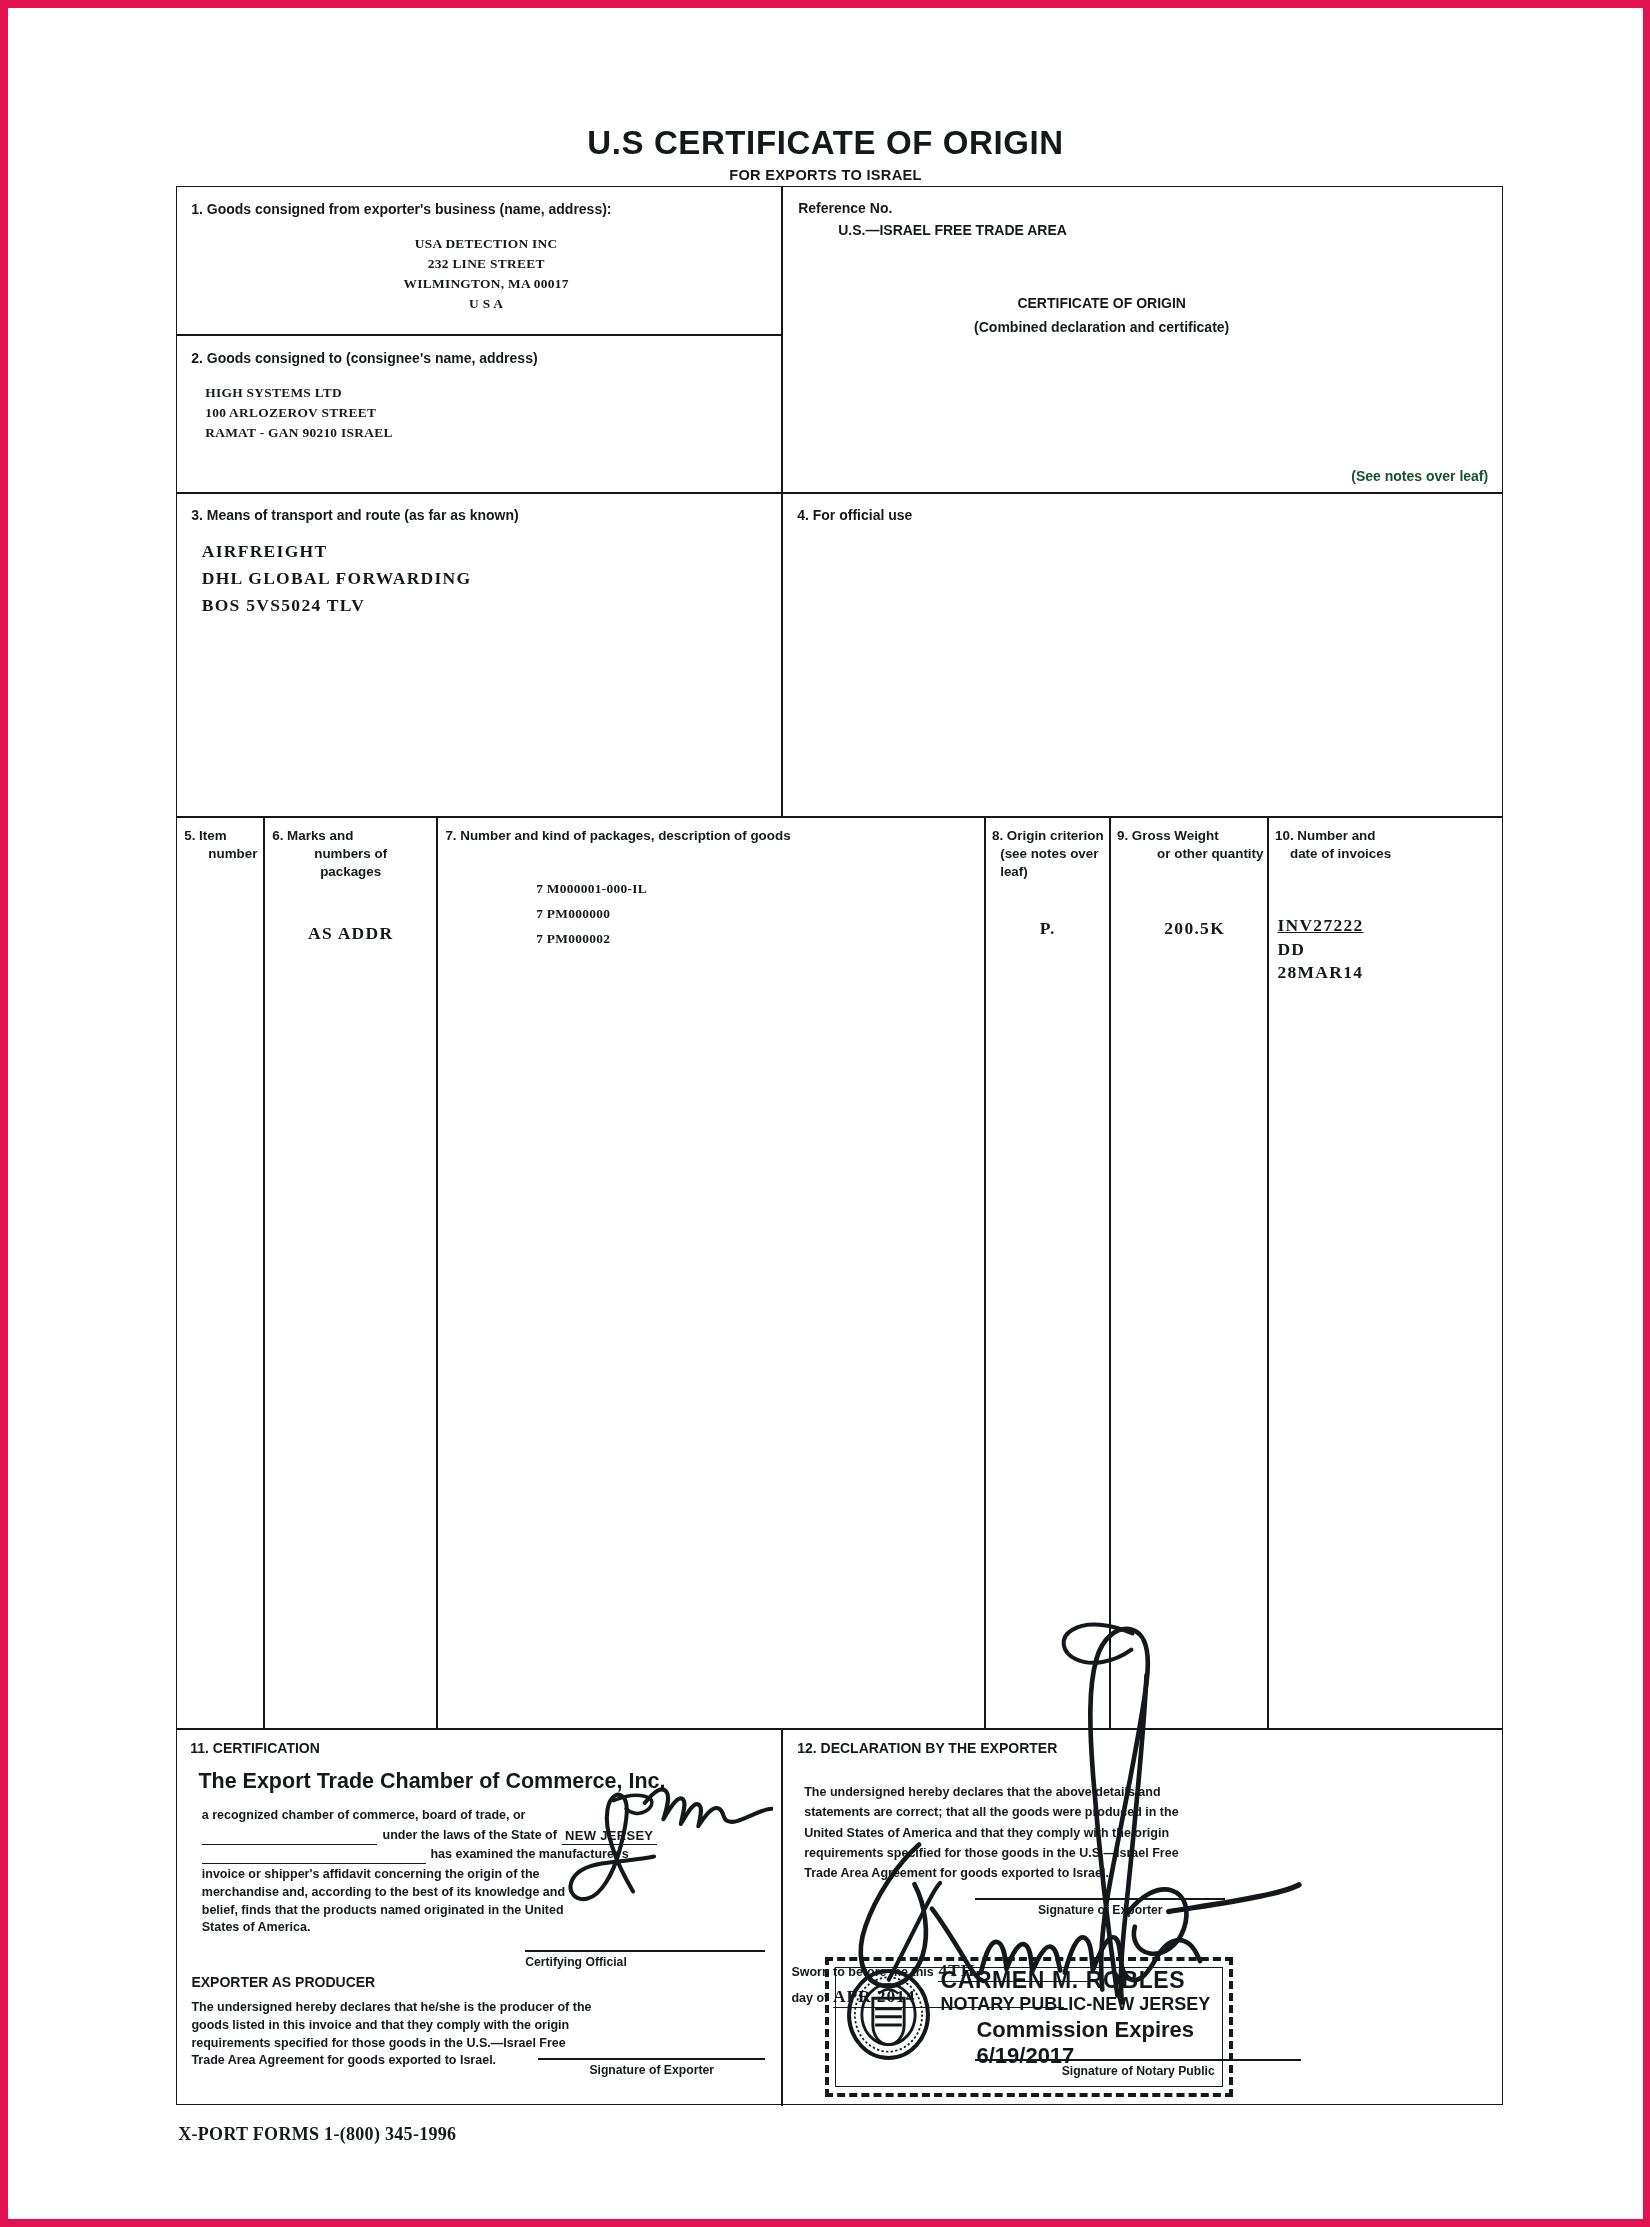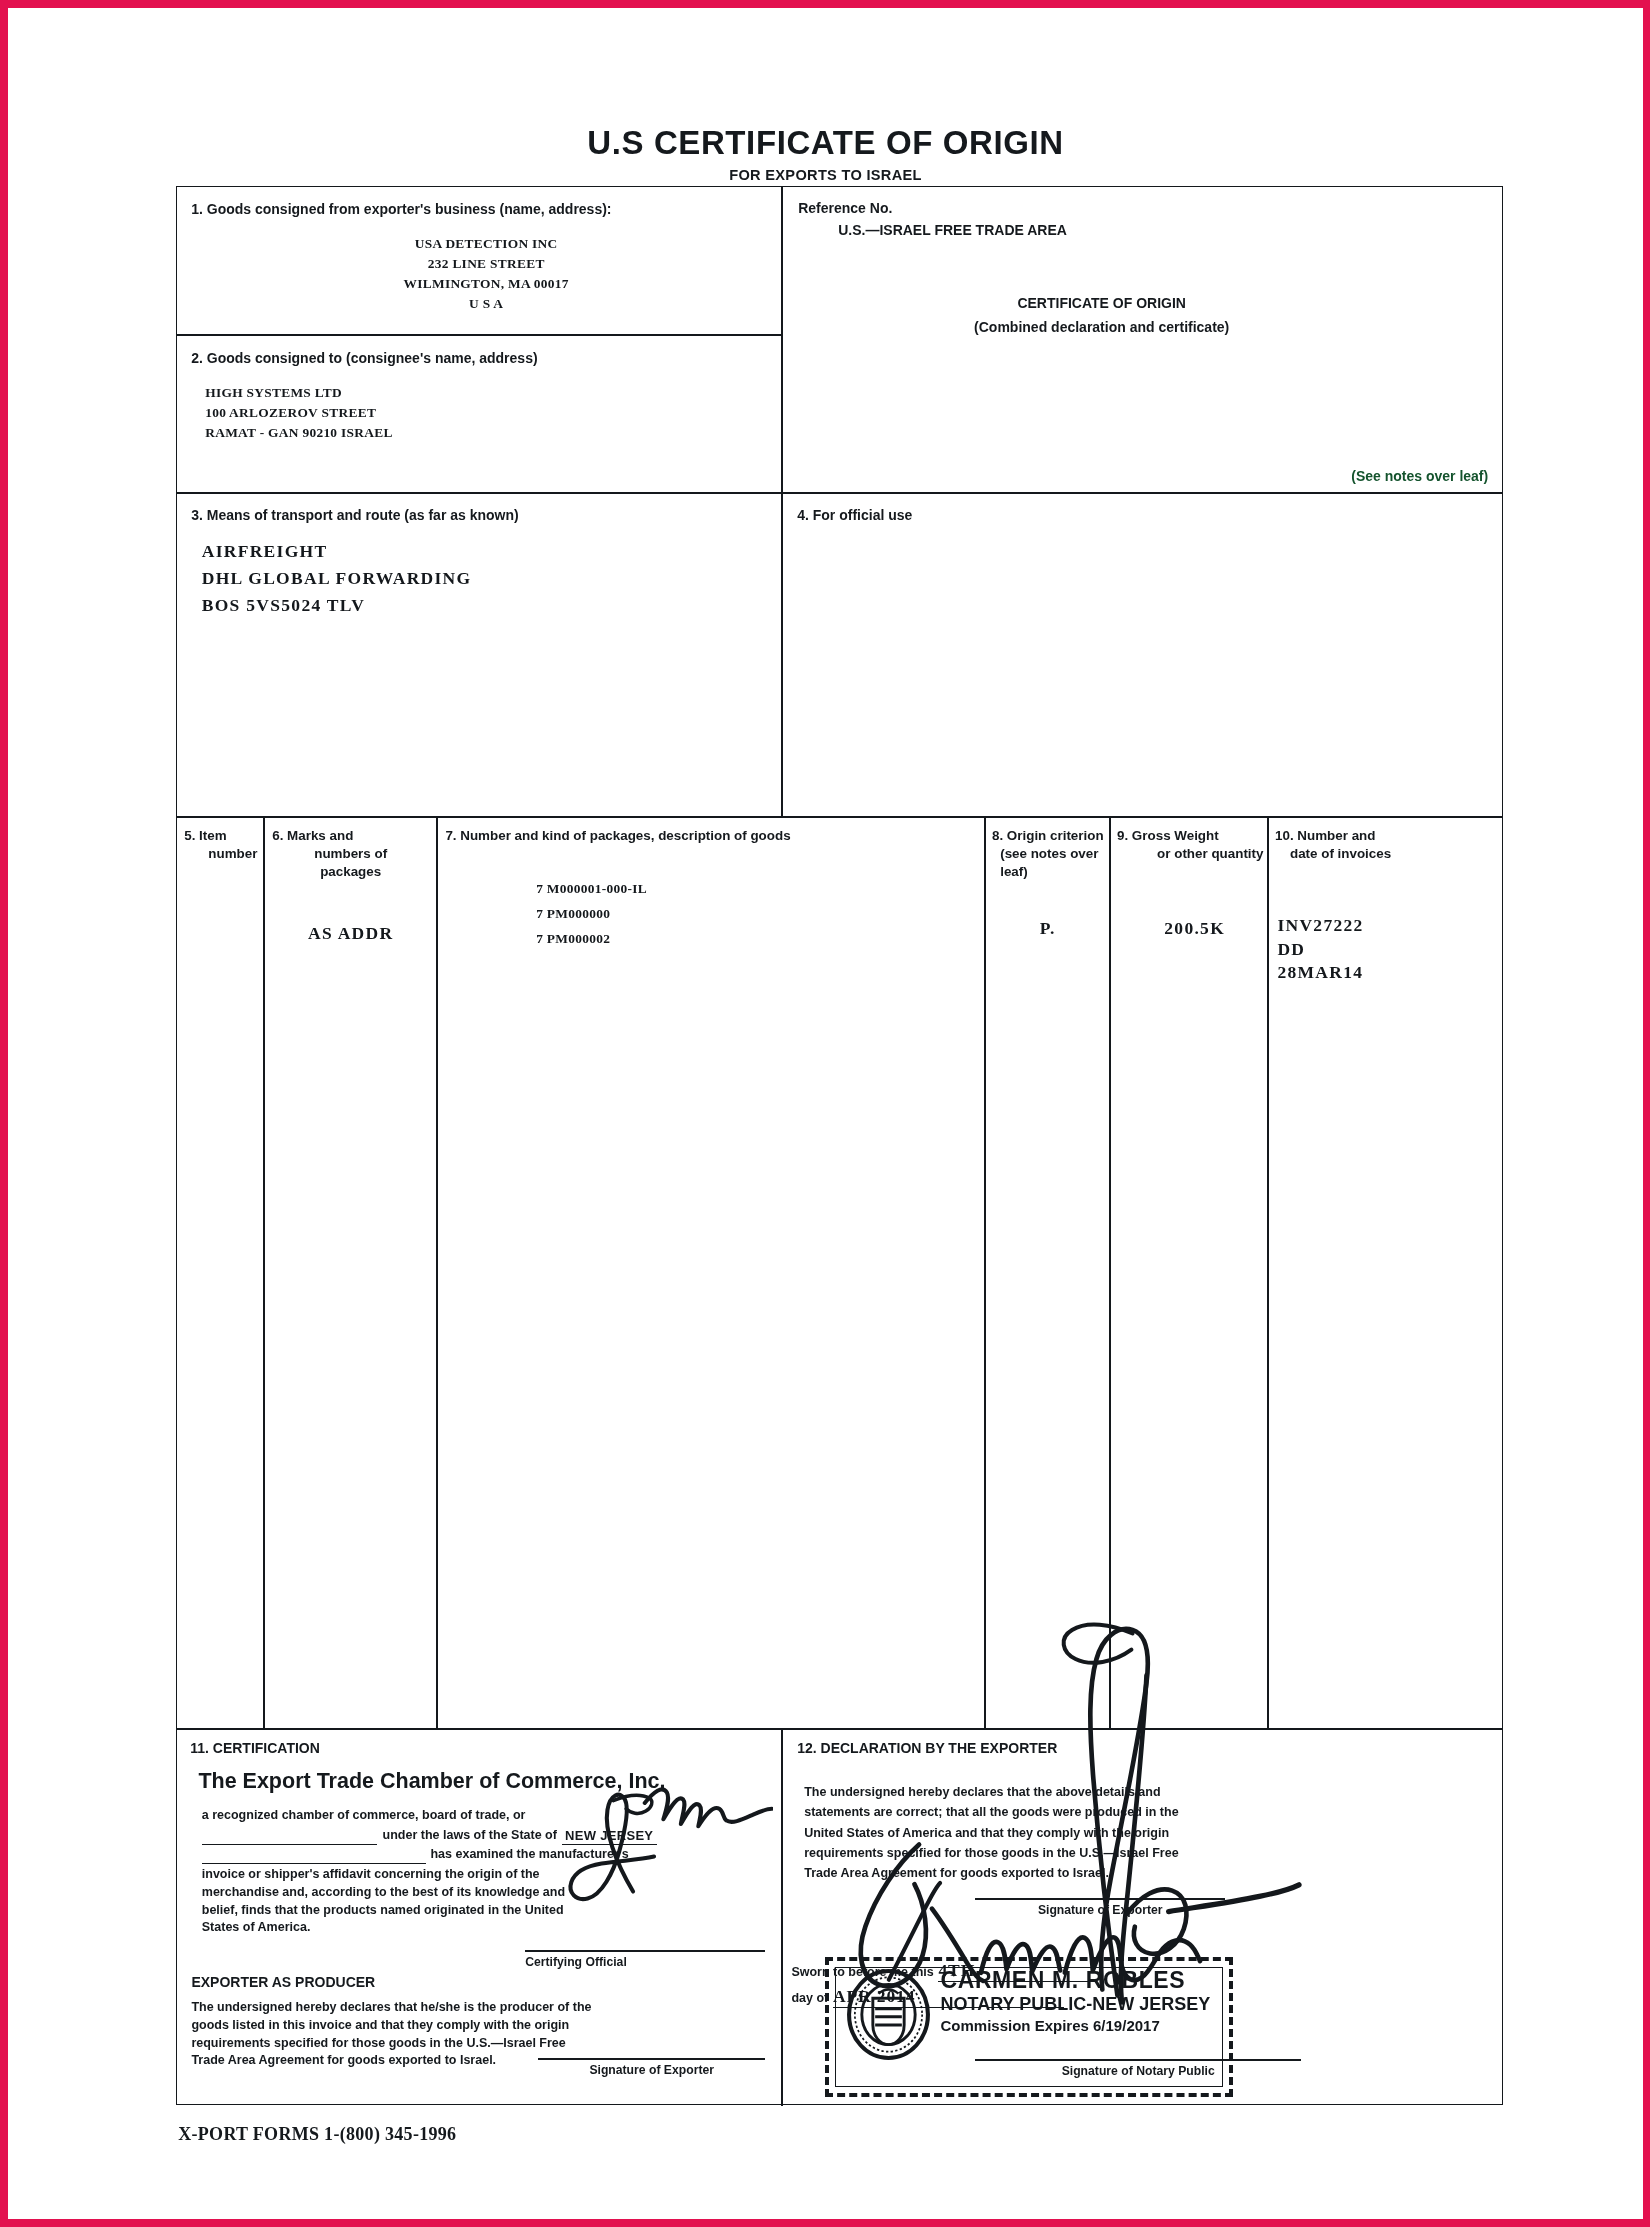--- a/index.html
+++ b/index.html
@@ -102,21 +102,21 @@
     border:1.7px solid #14181c;
     box-sizing:border-box;
     display:flex;align-items:flex-start;
   }
   #notary-seal{
     width:87px;height:93px;margin-left:9.3px;flex:0 0 auto;
   }
   #notary-text{margin-left:8.2px;}
   .nt1{font-weight:bold;font-size:23px;letter-spacing:0.6px;color:#14181c;line-height:1.05;}
   .nt2{font-weight:bold;font-size:18px;letter-spacing:0px;color:#14181c;line-height:1.15;margin-top:2.3px;}
-  .nt3{font-weight:bold;font-size:15px;letter-spacing:0px;color:#14181c;line-height:1.15;margin-top:2.3px;}
+  .nt3{font-weight:bold;font-size:22px;letter-spacing:0px;color:#14181c;line-height:1.15;margin-top:2.3px;margin-left:36px;}
 
   #footer-note{
     position:absolute;left:162px;top:2108px;
     font-family:"Liberation Serif", serif;
     font-weight:bold;font-size:18px;letter-spacing:0.3px;color:#15191d;
   }
 
   .notes-overleaf{
     position:absolute;font-weight:bold;font-size:14px;color:#14532d;
   }
@@ -238,21 +238,21 @@
 
     <div class="cellbox" style="left:809px;top:728px;width:123px;text-align:center;">
       <div class="typed-bold">P.</div>
     </div>
 
     <div class="cellbox" style="left:934px;top:728px;width:167px;text-align:center;">
       <div class="typed-bold">200.5K</div>
     </div>
 
     <div class="cellbox" style="left:1092px;top:727px;width:233px;padding-left:8.2px;">
-      <div class="typed-bold" style="line-height:1.35;">INV27222</div>
+      <div class="typed-bold" style="line-height:1.35;text-decoration:underline;">INV27222</div>
       <div class="typed-bold" style="line-height:1.35;">DD</div>
       <div class="typed-bold" style="line-height:1.35;">28MAR14</div>
     </div>
 
     <div class="cellbox" style="left:0;top:1541px;width:604px;height:378px;padding:10.5px 13px;">
       <div class="fld-label">11. CERTIFICATION</div>
 
       <div class="chamber-name" style="margin-top:11.6px;margin-left:8.2px;">The Export Trade Chamber of Commerce, Inc.</div>
 
       <div class="body-text" style="margin-top:13px;margin-left:11.6px;">a recognized chamber of commerce, board of trade, or</div>

